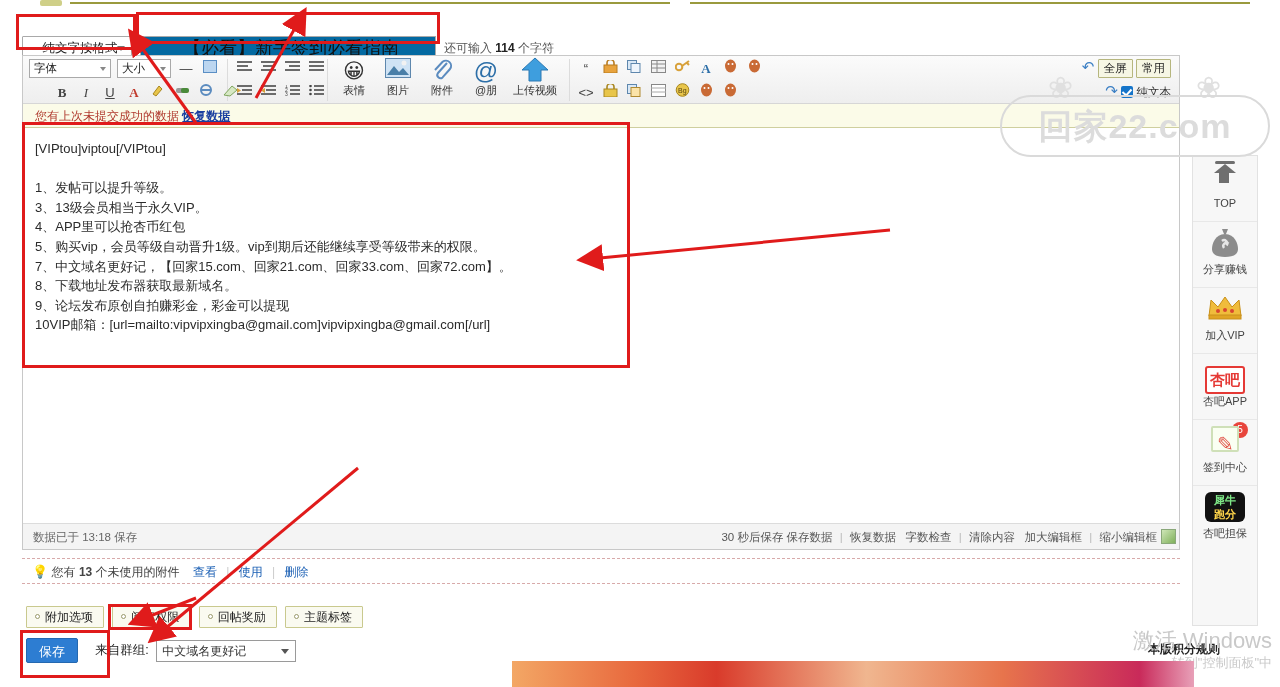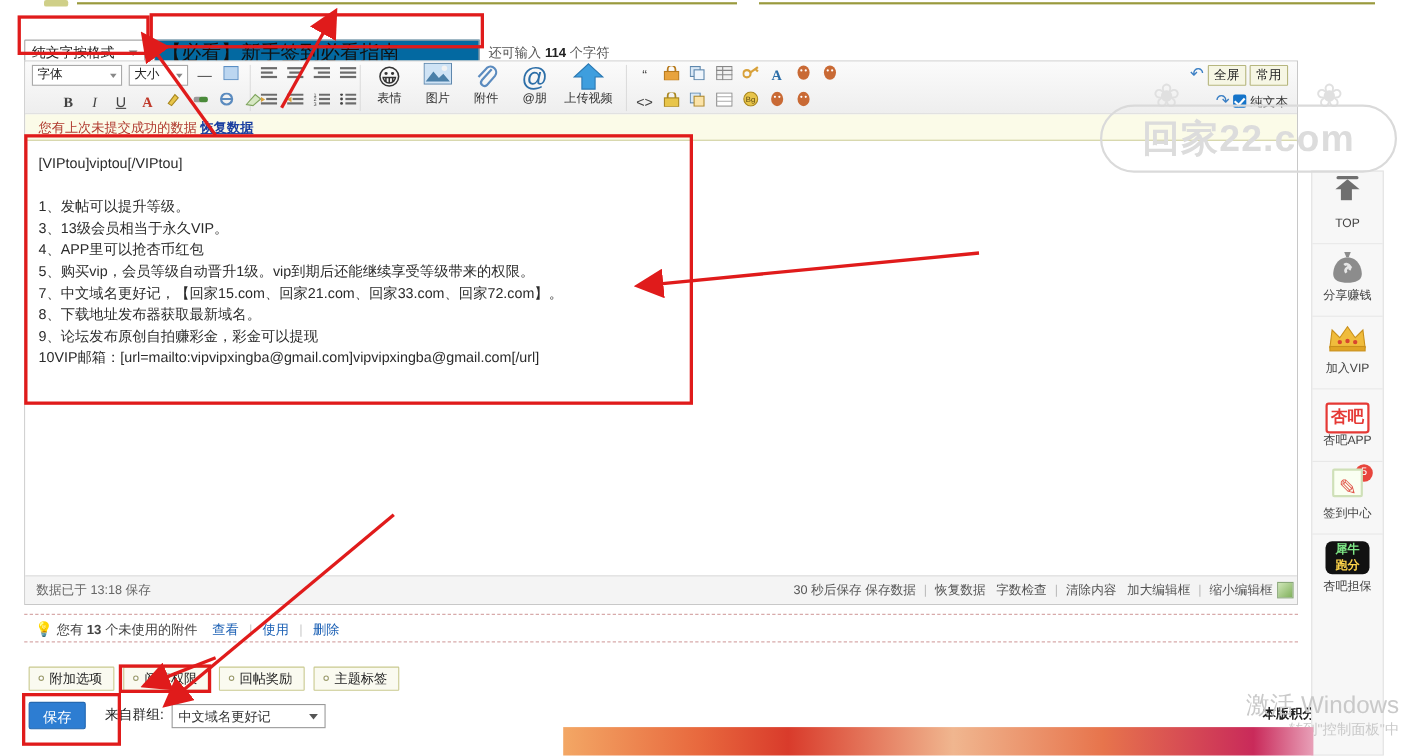--- a/index.html
+++ b/index.html
@@ -14,21 +14,21 @@
   }
   #root { position: relative; width: 1280px; height: 687px; }
 
   
   .top-strip { position:absolute; left:0; top:0; width:1280px; height:6px; }
   .top-strip .gl { position:absolute; left:70px; top:2px; width:600px; height:2px; background:#9a9a3d; }
   .top-strip .gl2 { position:absolute; left:690px; top:2px; width:560px; height:2px; background:#9a9a3d; }
   .top-strip .nub { position:absolute; left:40px; top:0; width:22px; height:6px; background:#cfcf88; border-radius:2px; }
 
   
-  .title-row { position:absolute; left:0; top:16px; width:1148px; height:32px; }
+  .title-row { position:absolute; left:0; top:16px; width:1148px; height:32px;text-align:center; }
   .sel-format {
     position:absolute; left:22px; top:20px; width:110px; height:24px;
     border:1px solid #a9a9a9; background:#fff; border-radius:1px;
     font-size:12.5px; line-height:22px; padding-left:6px; color:#222;
   }
   .sel-format .caret {
     position:absolute; right:6px; top:9px; width:0; height:0;
     border-left:4px solid transparent; border-right:4px solid transparent;
     border-top:5px solid #777;
   }
@@ -159,21 +159,21 @@
     border-top:5px solid #555;
   }
 
   .rule-link {
     position:absolute; right:60px; top:641px; font-size:12px;
     color:#222; font-weight:bold;
   }
 
   
   .sidebar {
-    position:absolute; left:1192px; top:155px; width:66px; height:532px;
+    position:absolute; left:1192px; top:155px; width:66px; height:471px;
     background:#f7f7f7; border:1px solid #e2e2e2;
   }
   .sb-item {
     position:relative; width:100%; height:66px; text-align:center;
     border-bottom:1px solid #e8e8e8; padding-top:6px;
   }
   .sb-item:last-child { border-bottom:none; }
   .sb-ico { display:block; height:34px; line-height:34px; font-size:24px; }
   .sb-lab { display:block; font-size:11px; color:#444; line-height:14px; }
   .badge {

